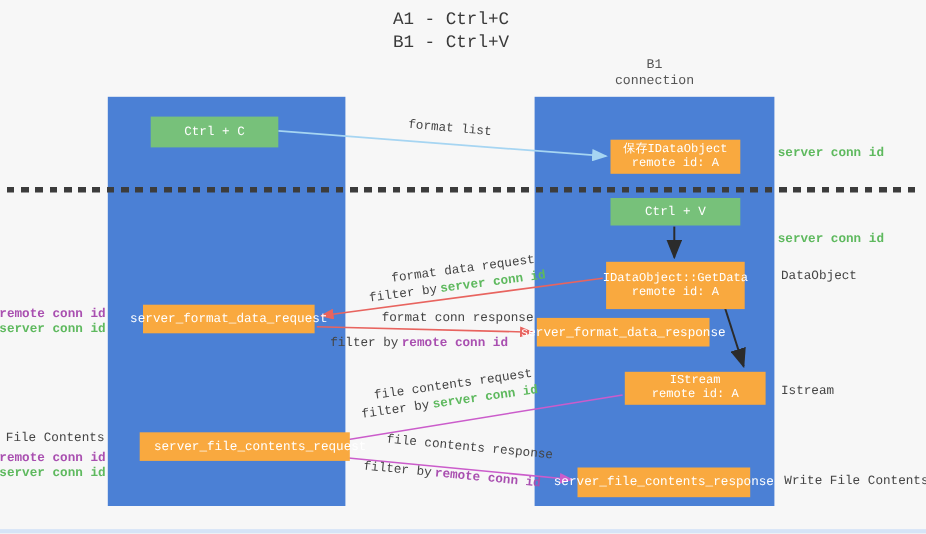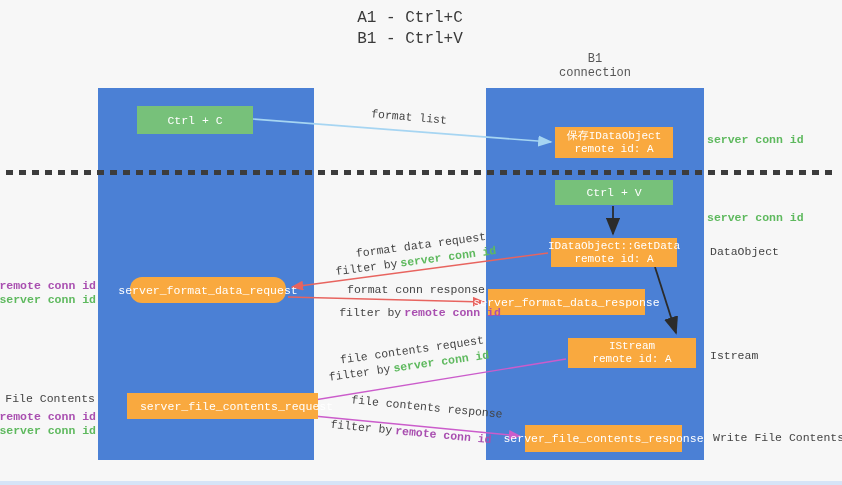--- a/index.html
+++ b/index.html
@@ -108,26 +108,26 @@
 
   <div class="node orange" style="left:555px;top:127px;width:118px;height:31px;">
     <div class="l1">保存IDataObject</div>
     <div class="l1">remote id: A</div>
   </div>
 
   <div class="node green" style="left:555px;top:180px;width:118px;height:25px;">
     <div class="one">Ctrl + V</div>
   </div>
 
-  <div class="node orange" style="left:551px;top:238px;width:126px;height:29px;">
+  <div class="node orange" style="left:551px;top:238px;width:126px;height:43px;">
     <div class="l1">IDataObject::GetData</div>
     <div class="l1">remote id: A</div>
   </div>
 
-  <div class="node orange" style="left:130px;top:277px;width:156px;height:26px;border-radius:12px;">
+  <div class="node orange" style="left:130px;top:277px;width:156px;height:26px;">
     <div class="one">server_format_data_request</div>
   </div>
 
   <div class="node orange" style="left:488px;top:289px;width:157px;height:26px;">
     <div class="one">server_format_data_response</div>
   </div>
 
   <div class="node orange" style="left:568px;top:338px;width:128px;height:30px;">
     <div class="l1">IStream</div>
     <div class="l1">remote id: A</div>
@@ -148,21 +148,21 @@
   <div class="elabel" style="left:421px;top:245px;transform:translate(-50%,-50%) rotate(-7.5deg);">
     <span>format data request</span>
   </div>
   <div class="elabel" style="left:416px;top:261px;transform:translate(-50%,-50%) rotate(-7.5deg);">
     <span>filter by</span><span class="cid-green">server conn id</span>
   </div>
 
   <div class="elabel" style="left:416px;top:289px;transform:translate(-50%,-50%);">
     <span>format conn response</span>
   </div>
-  <div class="elabel" style="left:420px;top:312px;transform:translate(-50%,-50%);">
+  <div class="elabel" style="left:381px;top:312px;transform:translate(-50%,-50%);">
     <span>filter by</span><span class="cid-purple">remote conn id</span>
   </div>
 
   <div class="elabel" style="left:412px;top:350px;transform:translate(-50%,-50%) rotate(-8deg);">
     <span>file contents request</span>
   </div>
   <div class="elabel" style="left:409px;top:366px;transform:translate(-50%,-50%) rotate(-8deg);">
     <span>filter by</span><span class="cid-green">server conn id</span>
   </div>
 

